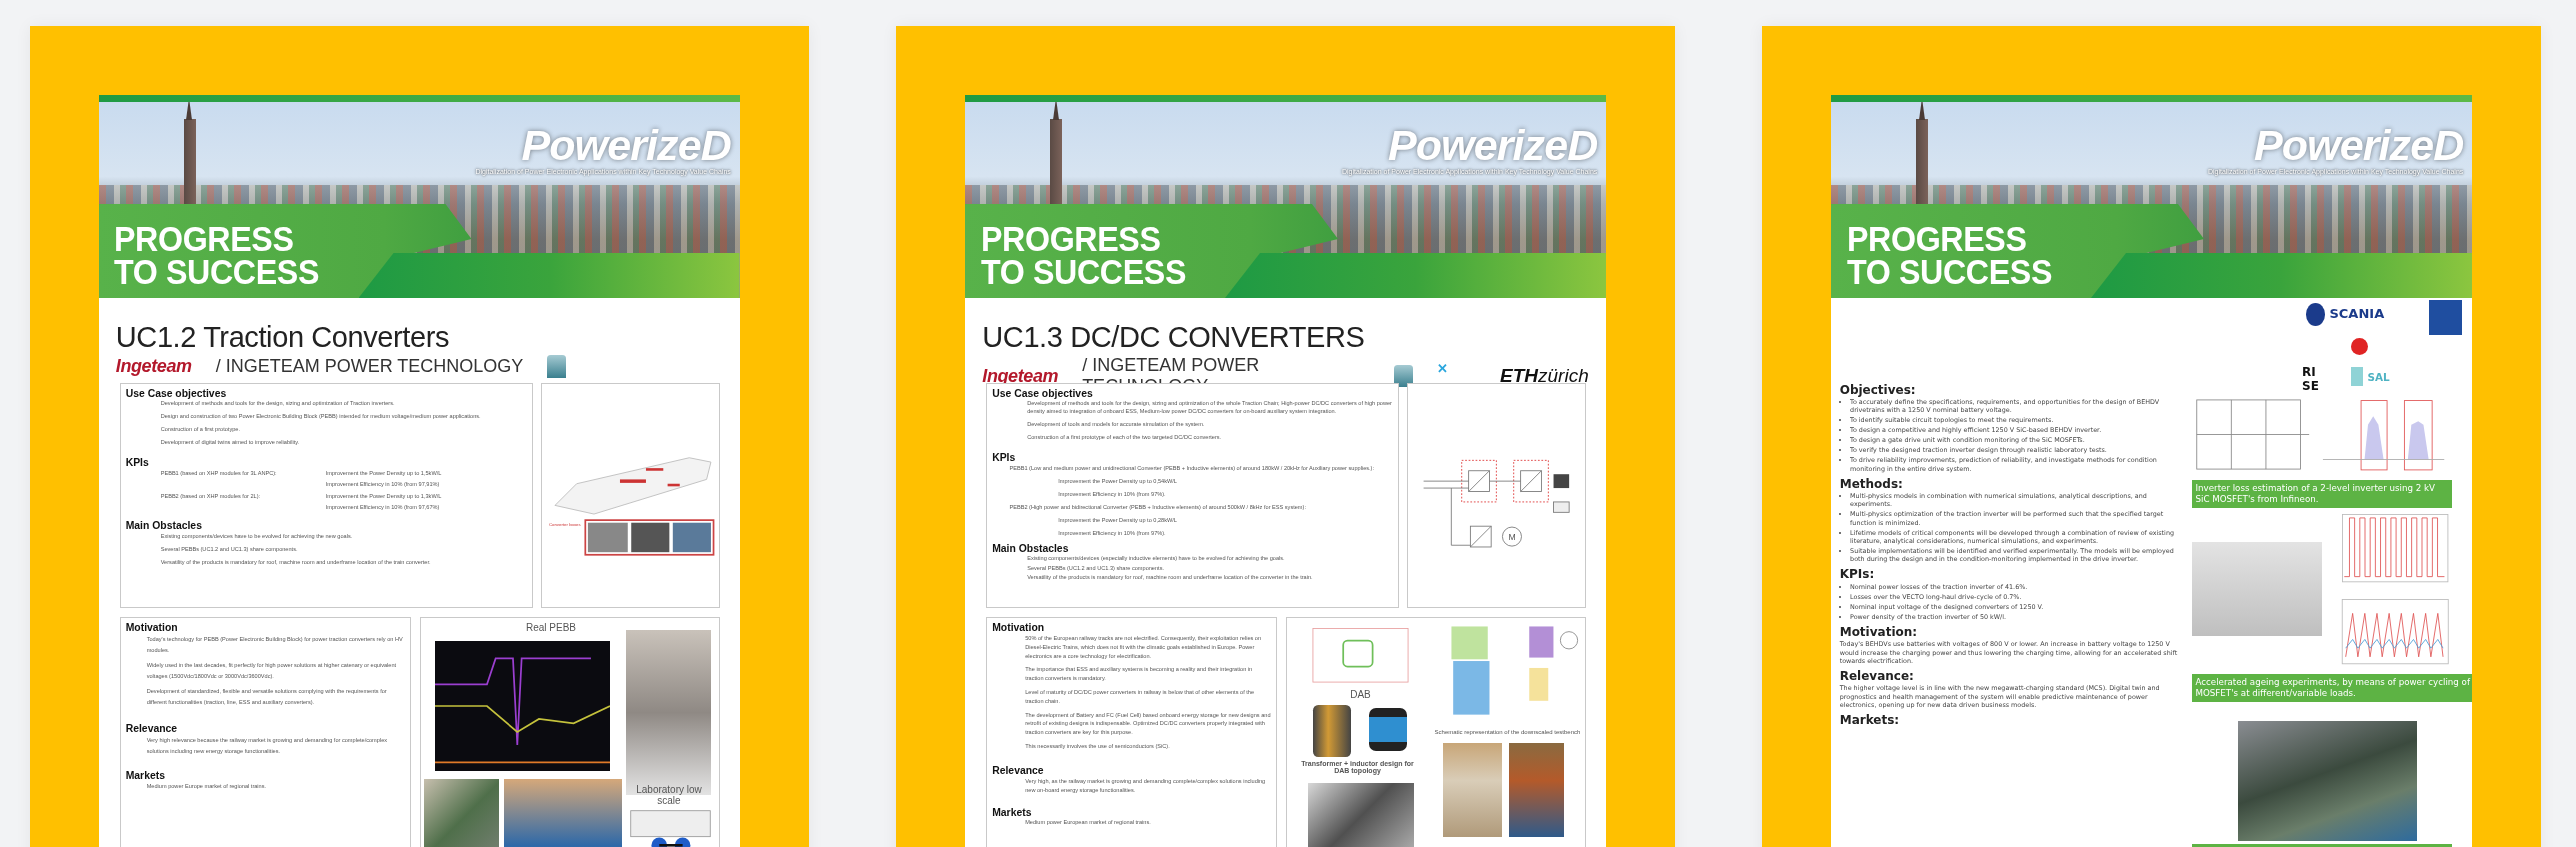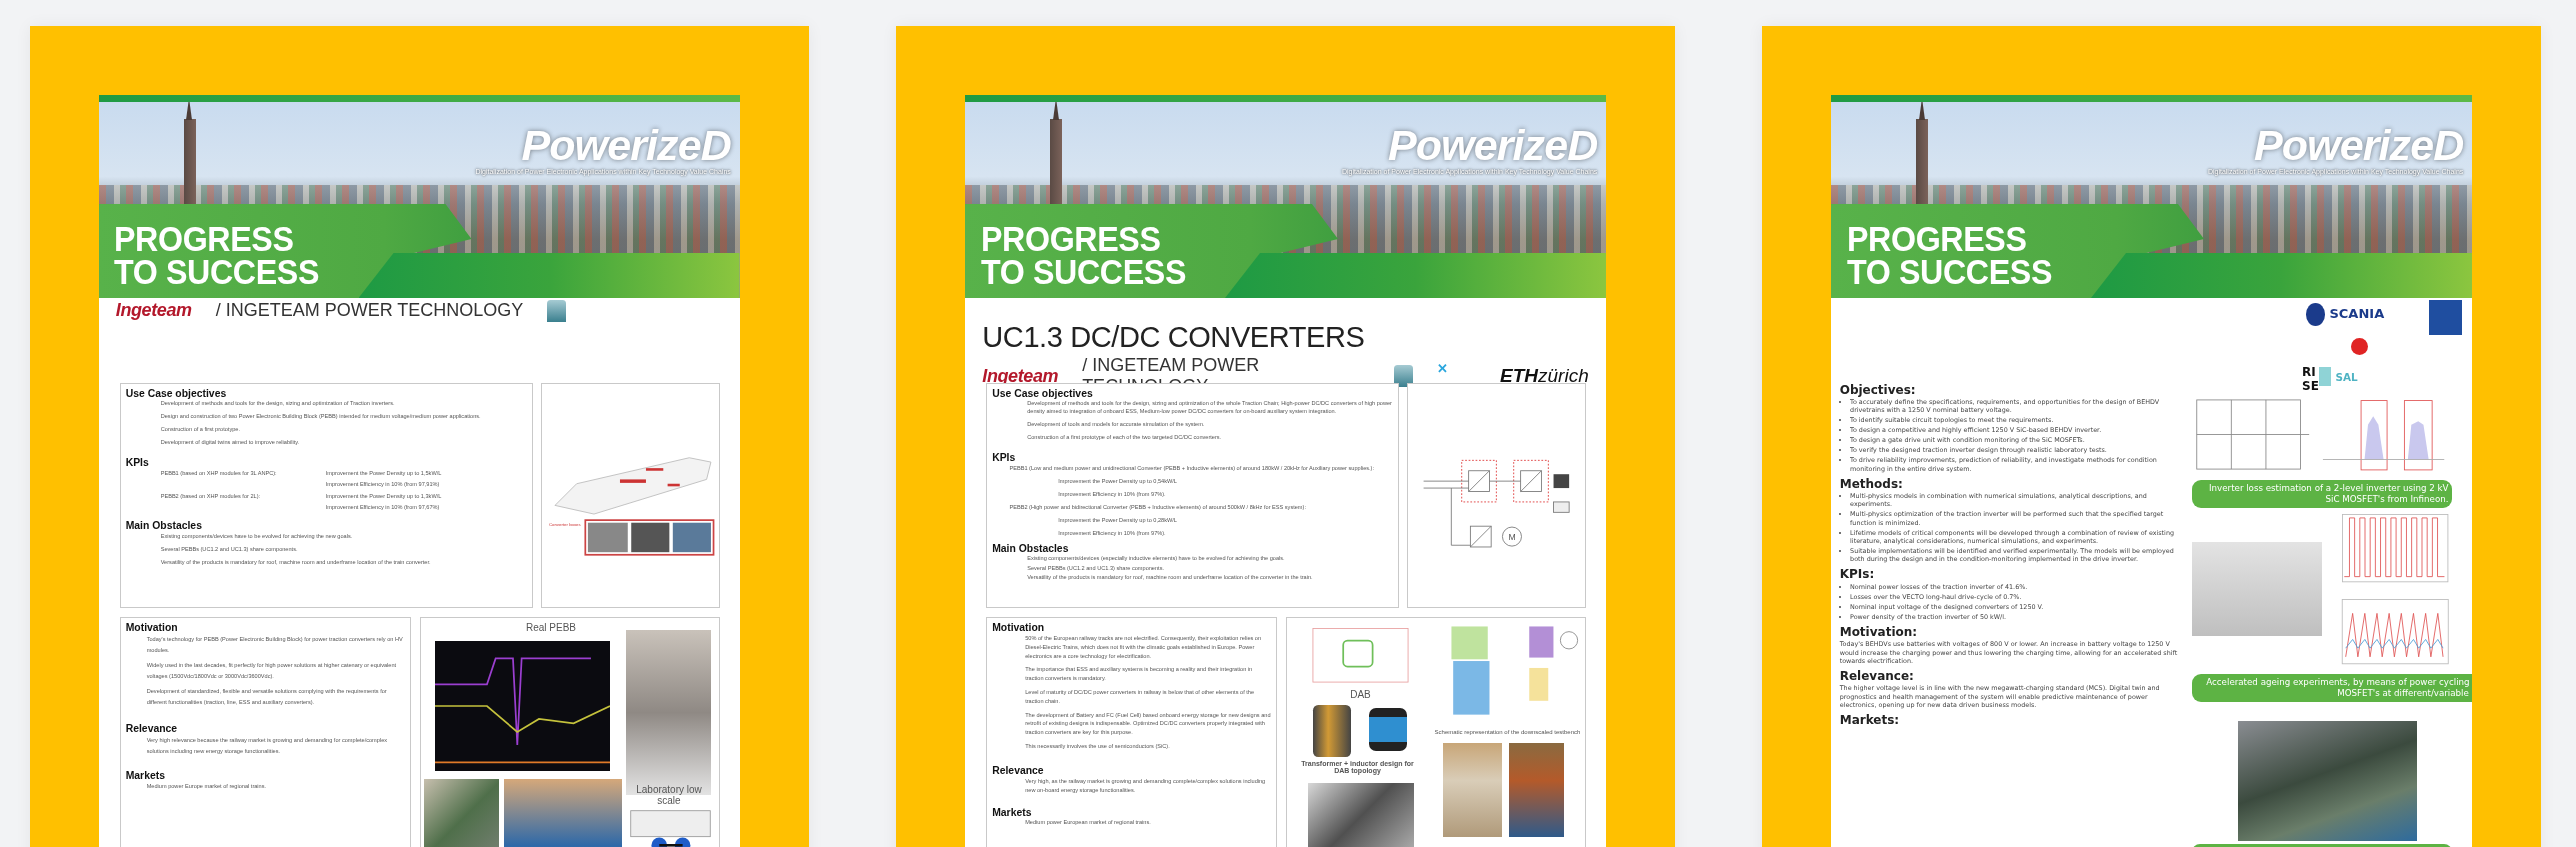--- a/index.html
+++ b/index.html
@@ -35,21 +35,21 @@
   .kpi-row .k{width:165px;}
   .fig{position:absolute;background:#ddd;}
   .cap{position:absolute;font-size:10px;color:#555;text-align:center;}
   
   .p3title{position:absolute;left:15.6px;top:210px;width:390px;font-size:23.4px;font-weight:700;color:#111;line-height:24px;font-family:"DejaVu Sans",sans-serif;letter-spacing:-0.4px;}
   .p3col{position:absolute;left:8.7px;top:284px;width:345px;font-family:"DejaVu Sans",sans-serif;}
   .p3col h5{margin:3.5px 0 1.7px;font-size:12px;font-weight:700;color:#222;}
   .p3col ul{margin:0;padding-left:10.4px;}
   .p3col li{font-size:6.4px;color:#444;line-height:8.3px;margin-bottom:1.7px;}
   .p3col .para{font-size:6.4px;color:#444;line-height:8.3px;}
-  .greencap{position:absolute;background:#5db344;color:#fff;font-family:"DejaVu Sans",sans-serif;font-size:8.7px;text-align:right;line-height:11.3px;padding:2.6px 3.5px;box-sizing:border-box;border-radius:9px;}
+  .greencap{position:absolute;background:#5db344;color:#fff;font-family:"DejaVu Sans",sans-serif;font-size:8.7px;text-align:left;line-height:11.3px;padding:2.6px 3.5px;box-sizing:border-box;}
   .logos3{position:absolute;font-family:"DejaVu Sans",sans-serif;}
 </style>
 </head>
 <body>
 
 <div class="card" style="left:29.5px;">
   <div class="poster">
     <div class="stripe"></div>
     <div class="banner">
       <div class="roofs"></div>
@@ -62,20 +62,21 @@
       <div class="swoosh">
           <div class="main"></div>
           <div class="tail"></div>
         </div>
       <div class="pts">
         <div>PROGRESS</div>
         <div>TO SUCCESS</div>
       </div>
     </div>
     <div class="content">
+      <div class="uc-title">UC1.2 Traction Converters</div>
       <div class="company">
         <span class="ing">Ingeteam</span>
         <span>/ INGETEAM POWER TECHNOLOGY</span>
         <span class="logo-s">
             <span class="uni-icon"></span>
           </span>
       </div>
     </div>
 
     <div class="box" style="left:21px;top:288px;width:413px;height:225px;padding:3.5px 5.2px;">
@@ -280,21 +281,21 @@
         <div>PROGRESS</div>
         <div>TO SUCCESS</div>
       </div>
     </div>
 
 
     <div class="logos3" style="left:475px;top:208px;"><span style="display:inline-block;width:19px;height:22.5px;border-radius:50%;background:#1b3b8b;vertical-align:middle"></span> <span style="font-weight:900;color:#1b3b8b;font-size:13px">SCANIA</span></div>
     <div class="logos3" style="left:598px;top:205px;width:33px;height:35px;background:#1f4ea0;"></div>
     <div class="logos3" style="left:520px;top:243px;font-size:6px;color:#777;"><span style="display:inline-block;width:17.3px;height:17.3px;border-radius:50%;background:#e02424;vertical-align:middle"></span></div>
     <div class="logos3" style="left:471px;top:270px;font-weight:900;font-size:12px;color:#111;">RI<br>SE</div>
-    <div class="logos3" style="left:488px;top:272px;"><span style="display:inline-block;width:12px;height:19px;background:#8fd3d6;vertical-align:middle"></span> <span style="color:#4fb3c3;font-weight:700;font-size:10.4px">SAL</span></div>
+    <div class="logos3" style="left:520px;top:272px;"><span style="display:inline-block;width:12px;height:19px;background:#8fd3d6;vertical-align:middle"></span> <span style="color:#4fb3c3;font-weight:700;font-size:10.4px">SAL</span></div>
 
     <div class="p3col">
       <h5>Objectives:</h5>
       <ul>
         <li>To accurately define the specifications, requirements, and opportunities for the design of BEHDV drivetrains with a 1250 V nominal battery voltage.</li>
         <li>To identify suitable circuit topologies to meet the requirements.</li>
         <li>To design a competitive and highly efficient 1250 V SiC-based BEHDV inverter.</li>
         <li>To design a gate drive unit with condition monitoring of the SiC MOSFETs.</li>
         <li>To verify the designed traction inverter design through realistic laboratory tests.</li>
         <li>To drive reliability improvements, prediction of reliability, and investigate methods for condition monitoring in the entire drive system.</li>

